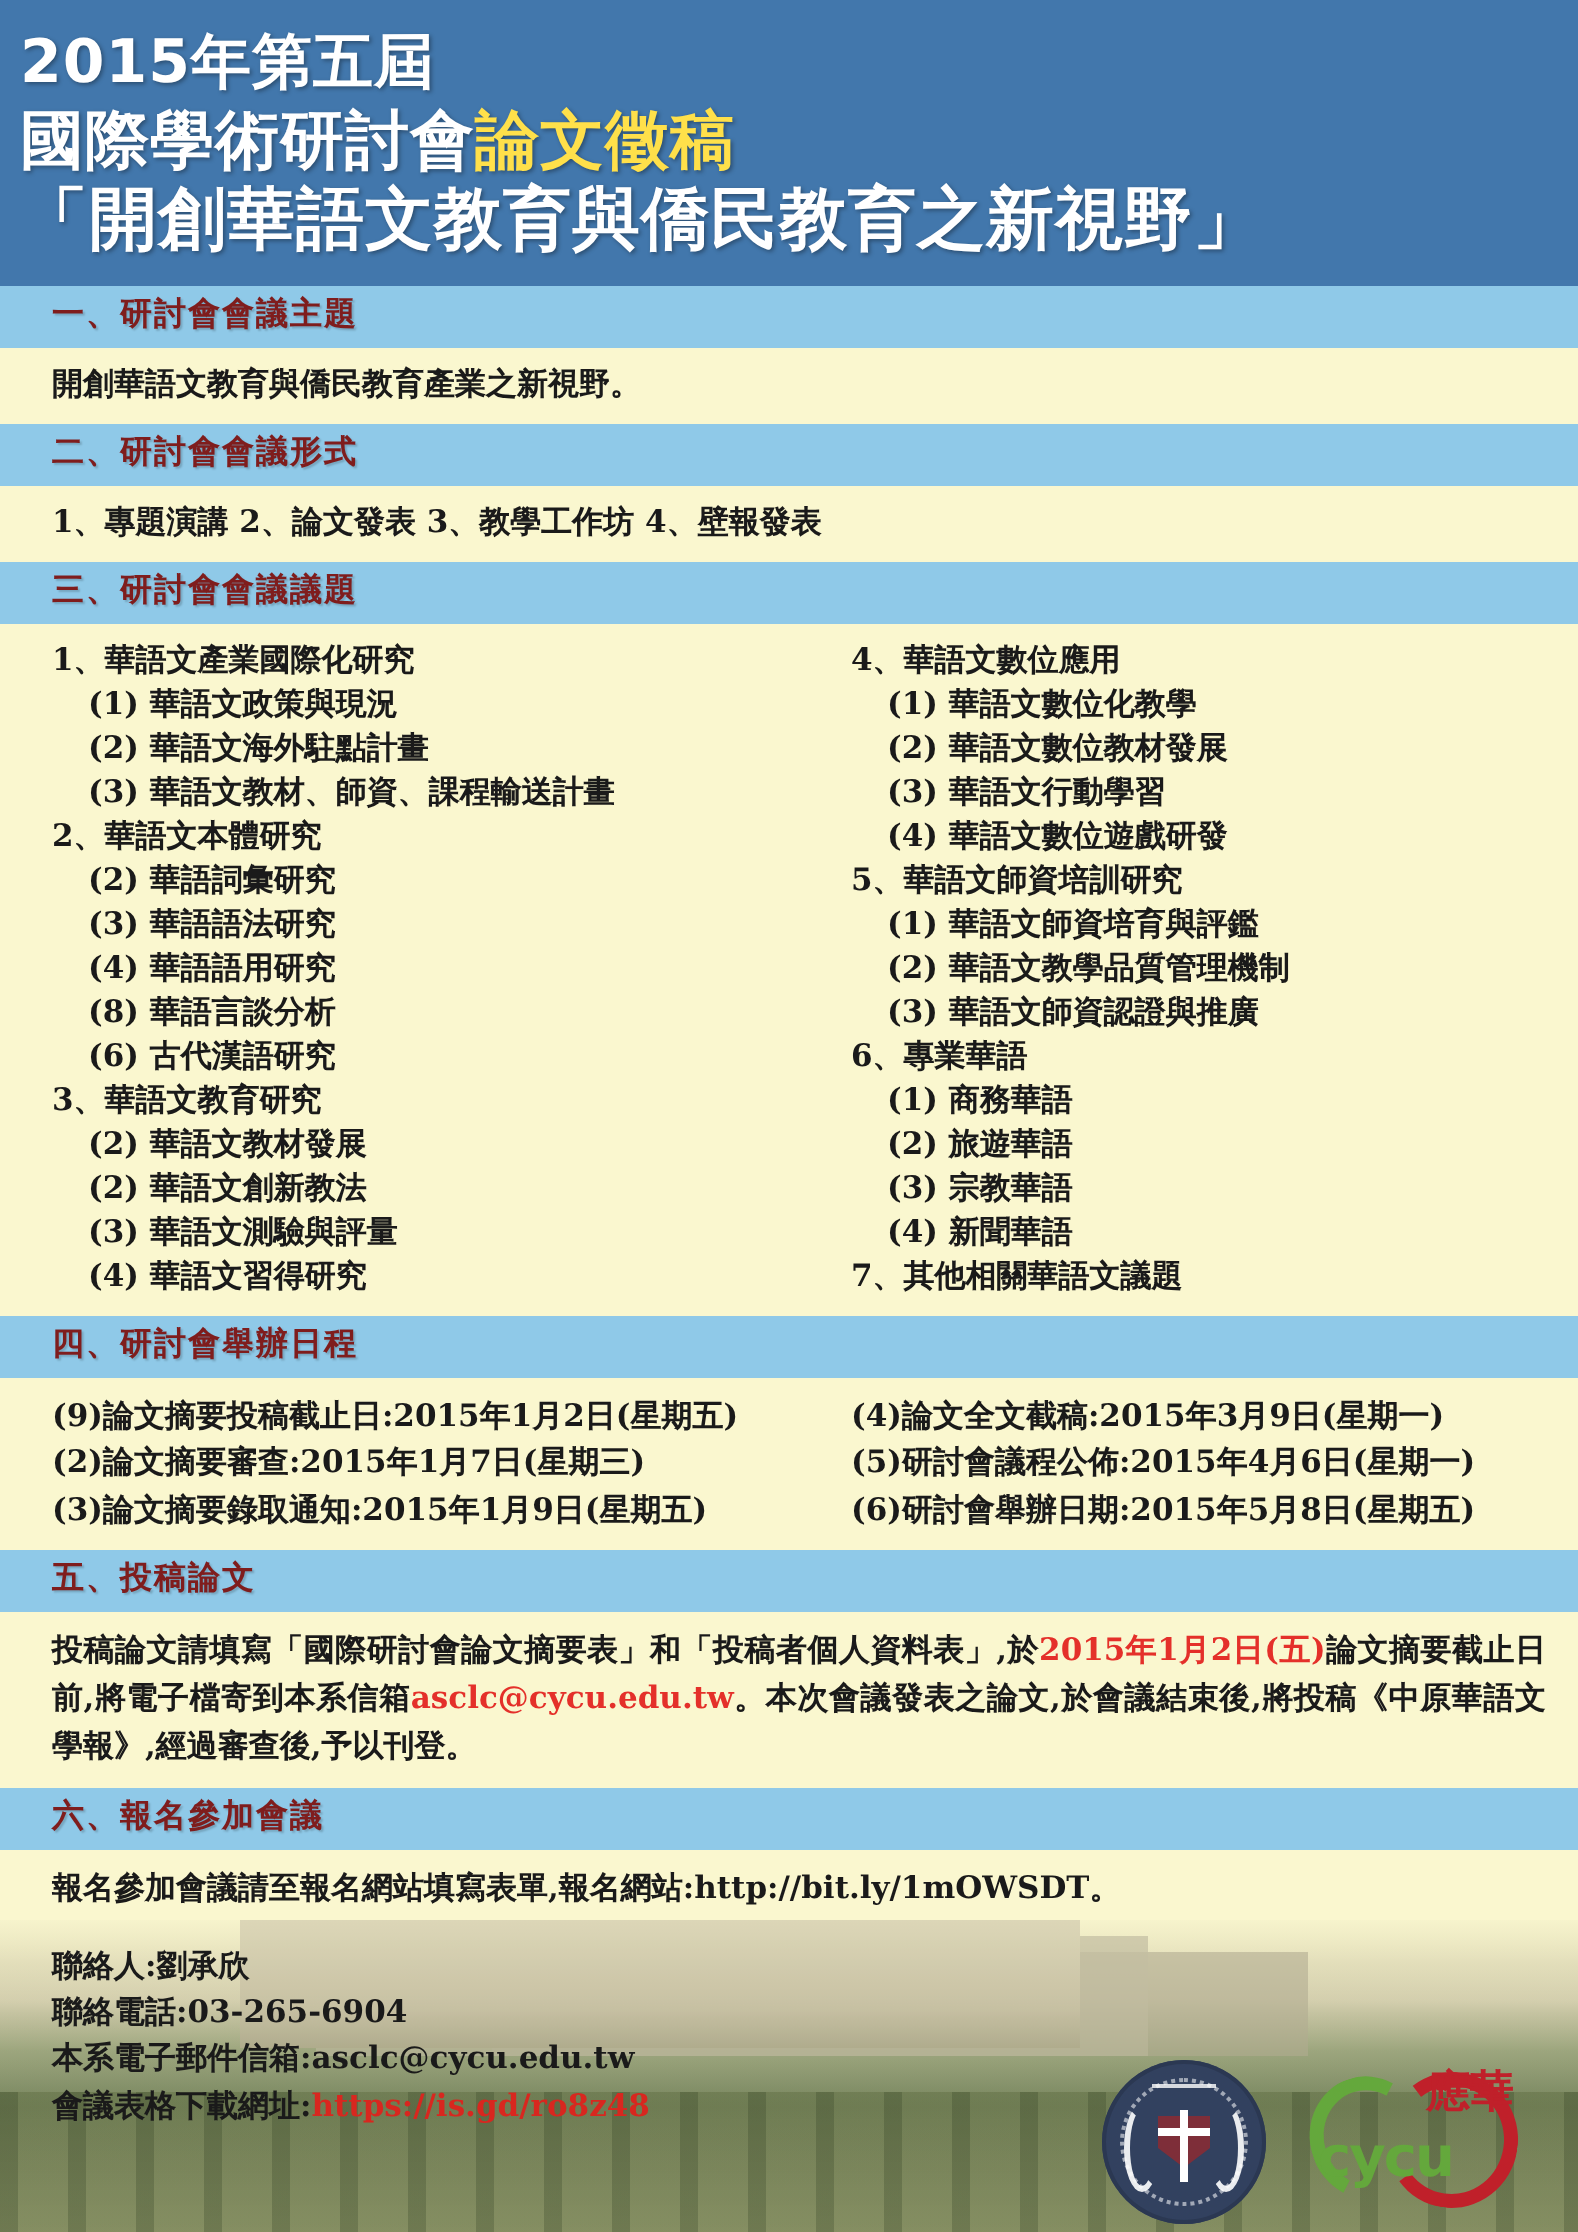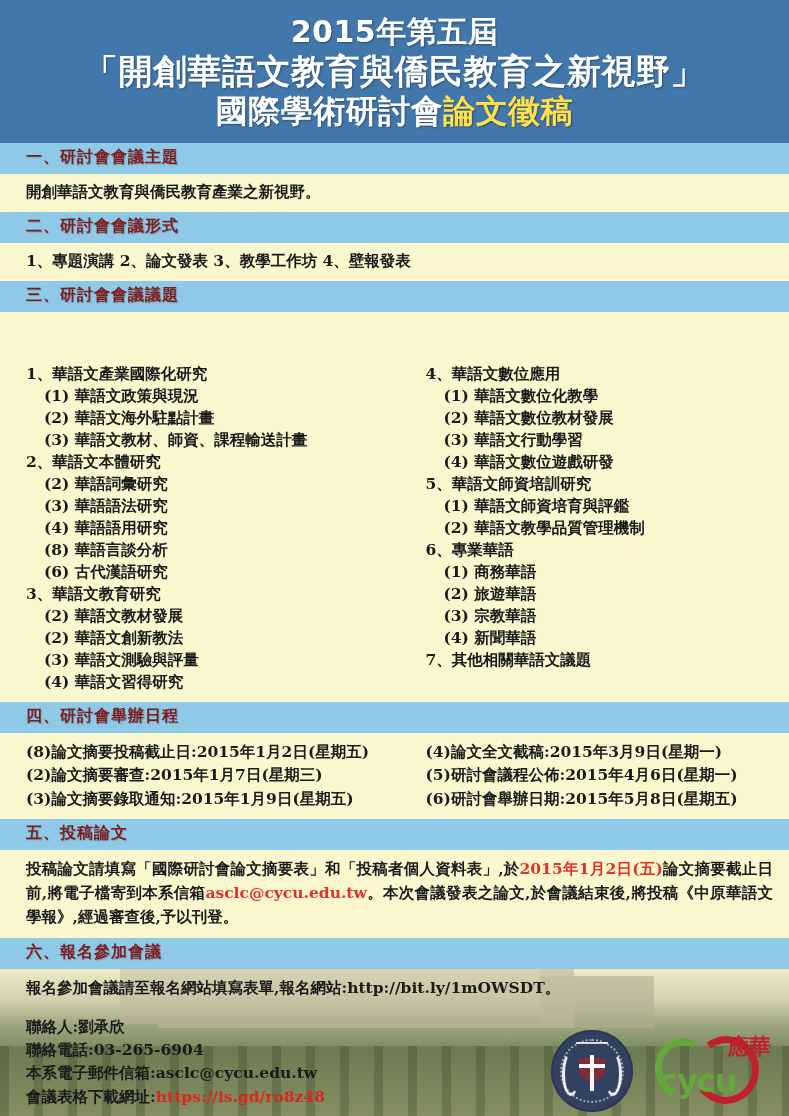--- a/index.html
+++ b/index.html
@@ -41,21 +41,21 @@
       linear-gradient(to bottom, rgba(95,110,66,.6), rgba(120,130,84,.55));
     opacity: .8;
   }
 
   
   .poster-header {
     position: relative;
     z-index: 2;
     background: #4277ac;
     padding: 14px 10px 12px;
-    text-align: center;
+    text-align: left;
   }
   .poster-header .tline {
     font-family: "DejaVu Sans", "Liberation Sans", sans-serif;
     font-weight: bold;
     color: #ffffff;
     letter-spacing: 0.5px;
     text-shadow: 1px 1px 2px rgba(0,0,0,.35);
     line-height: 1.22;
   }
   .tline.l1 { font-size: 30px; }
@@ -85,21 +85,21 @@
     font-weight: bold;
     font-size: 15.5px;
     line-height: 1.42;
   }
   .sec-body.transparent { background: transparent; }
 
   .two-col { display: flex; }
   .two-col .col { flex: 0 0 50%; }
   .two-col .col.right { padding-left: 26px; }
 
-  ul.topics { list-style: none; margin-top: 44px; }
+  ul.topics { list-style: none; }
   ul.topics li { white-space: nowrap; }
   li.lvl1 { padding-left: 0; }
   li.lvl2 { padding-left: 18px; }
 
   .sched-line { white-space: nowrap; line-height: 1.5; }
 
   .para { line-height: 1.55; text-align: justify; }
   .red { color: #e4302a; }
 
   
@@ -184,41 +184,41 @@
     transform: rotate(-18deg);
   }
   .cycu-logo .swoosh-r {
     left: 44px; top: 2px; width: 66px; height: 68px;
     border-right-color: #c0202a; border-top-color: #c0202a; border-bottom-color: #c0202a;
     transform: rotate(8deg);
   }
   .cycu-logo .cycu-text {
     position: absolute; left: 10px; top: 28px;
     font-family: "DejaVu Sans", "Liberation Sans", sans-serif;
-    font-size: 32px; font-weight: bold;
+    font-size: 28px; font-weight: bold;
     color: #64a83c;
     letter-spacing: -1px;
   }
   .cycu-logo .cn-text {
-    position: absolute; right: 0; top: 2px;
+    position: absolute; right: 14px; top: 2px;
     font-family: "DejaVu Sans", "Liberation Sans", sans-serif;
     font-size: 22px; font-weight: bold;
     color: #c0202a;
     line-height: 1;
   }
 </style>
 </head>
 <body>
 
 <div class="photo-bg"></div>
 
 <div class="poster-header">
   <div class="tline l1">2015年第五屆</div>
+  <div class="tline l3"><span>國際學術研討會</span><span class="hl">論文徵稿</span></div>
   <div class="tline l2">「開創華語文教育與僑民教育之新視野」</div>
-  <div class="tline l3"><span>國際學術研討會</span><span class="hl">論文徵稿</span></div>
 </div>
 
 <div class="sec-bar">一、研討會會議主題</div>
 <div class="sec-body">
   <div>開創華語文教育與僑民教育產業之新視野。</div>
 </div>
 
 <div class="sec-bar">二、研討會會議形式</div>
 <div class="sec-body">
   <div>1、專題演講 2、論文發表 3、教學工作坊 4、壁報發表</div>
@@ -246,35 +246,36 @@
       </ul>
     <ul class="topics col right" id="topics-right">
         <li class="lvl1">4、華語文數位應用</li>
         <li class="lvl2">(1) 華語文數位化教學</li>
         <li class="lvl2">(2) 華語文數位教材發展</li>
         <li class="lvl2">(3) 華語文行動學習</li>
         <li class="lvl2">(4) 華語文數位遊戲研發</li>
         <li class="lvl1">5、華語文師資培訓研究</li>
         <li class="lvl2">(1) 華語文師資培育與評鑑</li>
         <li class="lvl2">(2) 華語文教學品質管理機制</li>
+        <li class="lvl2">(3) 華語文師資認證與推廣</li>
         <li class="lvl1">6、專業華語</li>
         <li class="lvl2">(1) 商務華語</li>
         <li class="lvl2">(2) 旅遊華語</li>
         <li class="lvl2">(3) 宗教華語</li>
         <li class="lvl2">(4) 新聞華語</li>
         <li class="lvl1">7、其他相關華語文議題</li>
       </ul>
   </div>
 </div>
 
 <div class="sec-bar">四、研討會舉辦日程</div>
 <div class="sec-body">
   <div class="two-col">
     <div class="col left" id="sched-left">
-        <div class="sched-line">(8)論文摘要投稿截止日:2015年1月2日(星期五)</div>
+        <div class="sched-line">(9)論文摘要投稿截止日:2015年1月2日(星期五)</div>
         <div class="sched-line">(2)論文摘要審查:2015年1月7日(星期三)</div>
         <div class="sched-line">(3)論文摘要錄取通知:2015年1月9日(星期五)</div>
       </div>
     <div class="col right" id="sched-right">
         <div class="sched-line">(4)論文全文截稿:2015年3月9日(星期一)</div>
         <div class="sched-line">(5)研討會議程公佈:2015年4月6日(星期一)</div>
         <div class="sched-line">(6)研討會舉辦日期:2015年5月8日(星期五)</div>
       </div>
   </div>
 </div>

